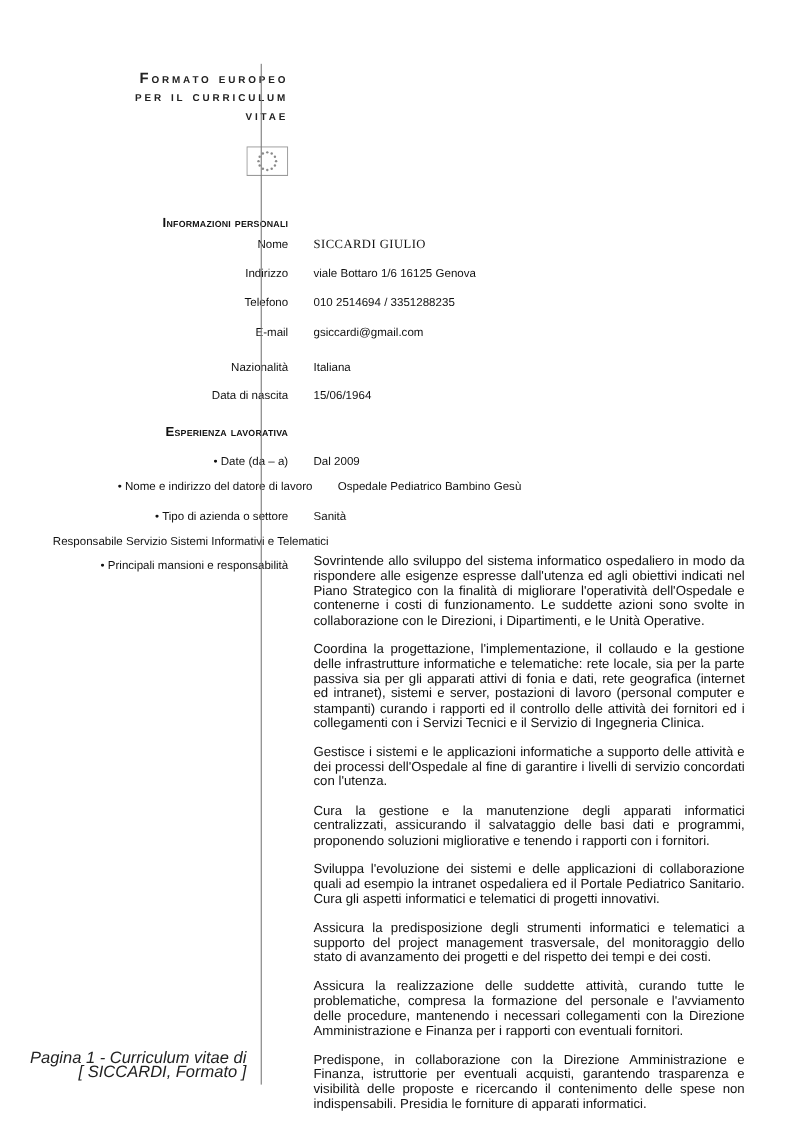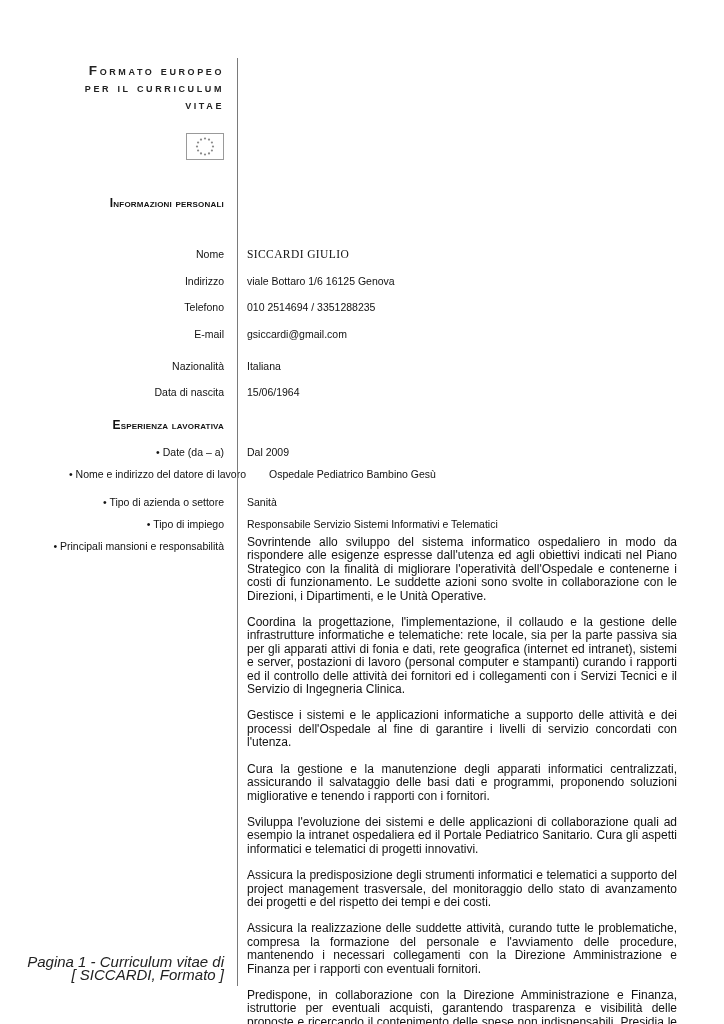--- a/index.html
+++ b/index.html
@@ -15,21 +15,21 @@
   }
   .vline {
     position: absolute;
     left: 237px;
     top: 58px;
     width: 1px;
     height: 928px;
     background: #7a7a7a;
   }
   .content { padding-top: 62px; }
-  .row { display: flex; align-items: flex-start; }
+  .row { display: flex; align-items: flex-start; padding-left: 38px; }
   .cell-l {
     width: 237px;
     box-sizing: border-box;
     padding-right: 13px;
     text-align: right;
     flex: 0 0 237px;
   }
   .cell-r {
     flex: 1;
     box-sizing: border-box;
@@ -46,21 +46,21 @@
   }
   .flag-wrap { margin-top: 20px; }
   .flag-wrap svg { display: inline-block; vertical-align: top; }
   .section-heading {
     font-weight: bold;
     font-variant: small-caps;
     font-size: 12px;
     letter-spacing: 0.2px;
     color: #111;
   }
-  .heading-row-1 { margin-top: 33px; margin-bottom: 33px; }
+  .heading-row-1 { margin-top: 33px; margin-bottom: 1px; }
   .heading-row-2 { margin-top: 15px; margin-bottom: 9px; }
   .txt { font-size: 10.5px; line-height: 13.4px; }
   .label { font-size: 10.5px; line-height: 13.4px; color: #111; }
   .prow { margin-bottom: 8.5px; }
   .gap-above { margin-top: 14px; }
   .erow { margin-bottom: 4px; }
   .erow-sp { margin-bottom: 10px; margin-left: 22px; }
   .v-name {
     font-family: "Liberation Serif", serif;
     font-weight: normal;
@@ -171,21 +171,20 @@
     </div>
     <div class="row erow-sp">
       <div class="cell-l"><span class="label">• Nome e indirizzo del datore di lavoro</span></div>
       <div class="cell-r"><span class="txt v-bold">Ospedale Pediatrico Bambino Gesù</span></div>
     </div>
     <div class="row erow">
       <div class="cell-l"><span class="label">• Tipo di azienda o settore</span></div>
       <div class="cell-r"><span class="txt">Sanità</span></div>
     </div>
     <div class="row erow">
-      <div class="cell-l"><span class="label">• Tipo di impiego</span></div>
       <div class="cell-r"><span class="txt">Responsabile Servizio Sistemi Informativi e Telematici</span></div>
     </div>
 
     <div class="row">
       <div class="cell-l"><span class="label">• Principali mansioni e responsabilità</span></div>
       <div class="cell-r">
         <p class="duty">Sovrintende allo sviluppo del sistema informatico ospedaliero in modo da rispondere alle esigenze espresse dall'utenza ed agli obiettivi indicati nel Piano Strategico con la finalità di migliorare l'operatività dell'Ospedale e contenerne i costi di funzionamento. Le suddette azioni sono svolte in collaborazione con le Direzioni, i Dipartimenti, e le Unità Operative.</p>
         <p class="duty">Coordina la progettazione, l'implementazione, il collaudo e la gestione delle infrastrutture informatiche e telematiche: rete locale, sia per la parte passiva sia per gli apparati attivi di fonia e dati, rete geografica (internet ed intranet),  sistemi e server, postazioni di lavoro (personal computer e stampanti) curando i rapporti ed il controllo delle attività dei fornitori ed i collegamenti con i Servizi Tecnici e il Servizio di Ingegneria Clinica.</p>
         <p class="duty">Gestisce i sistemi e le applicazioni informatiche a supporto delle attività e dei processi dell'Ospedale al fine di garantire i livelli di servizio concordati con l'utenza.</p>
         <p class="duty">Cura la gestione e la manutenzione degli apparati informatici centralizzati, assicurando il salvataggio delle basi dati e programmi, proponendo soluzioni migliorative e tenendo i rapporti con i fornitori.</p>

